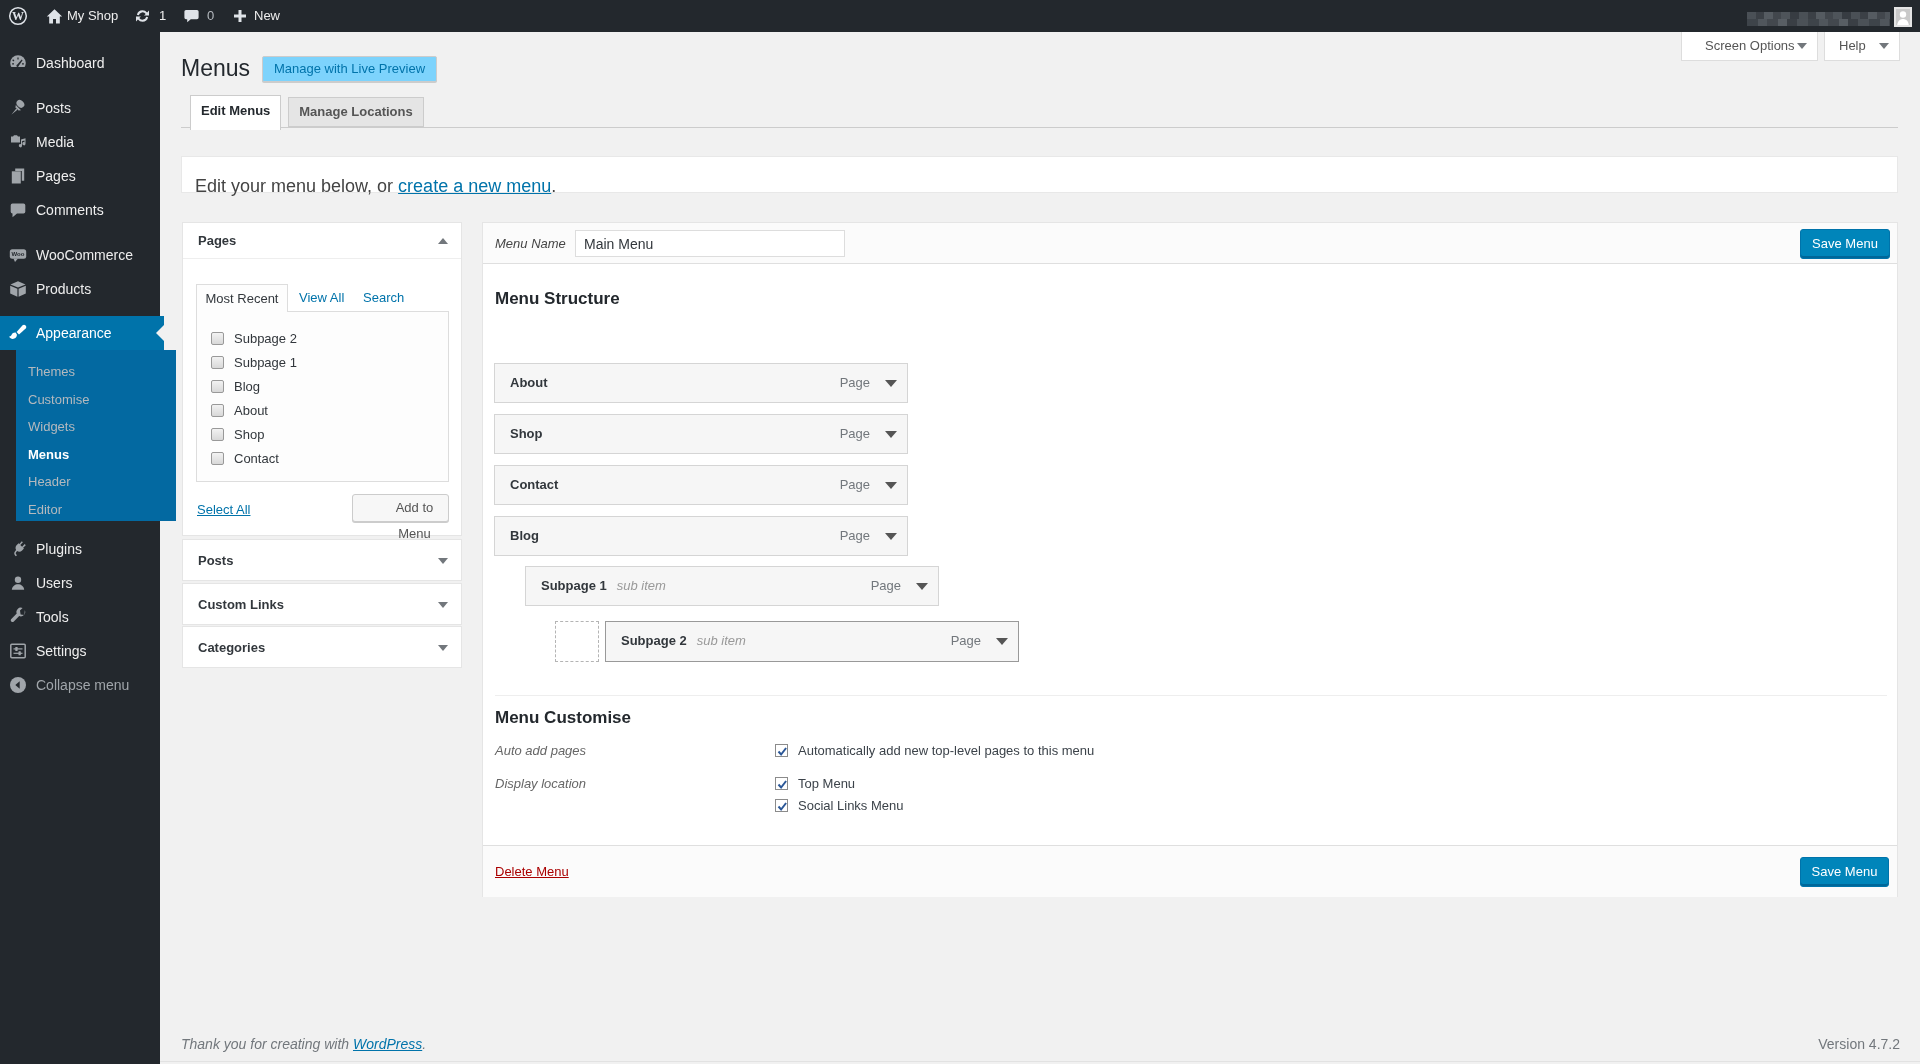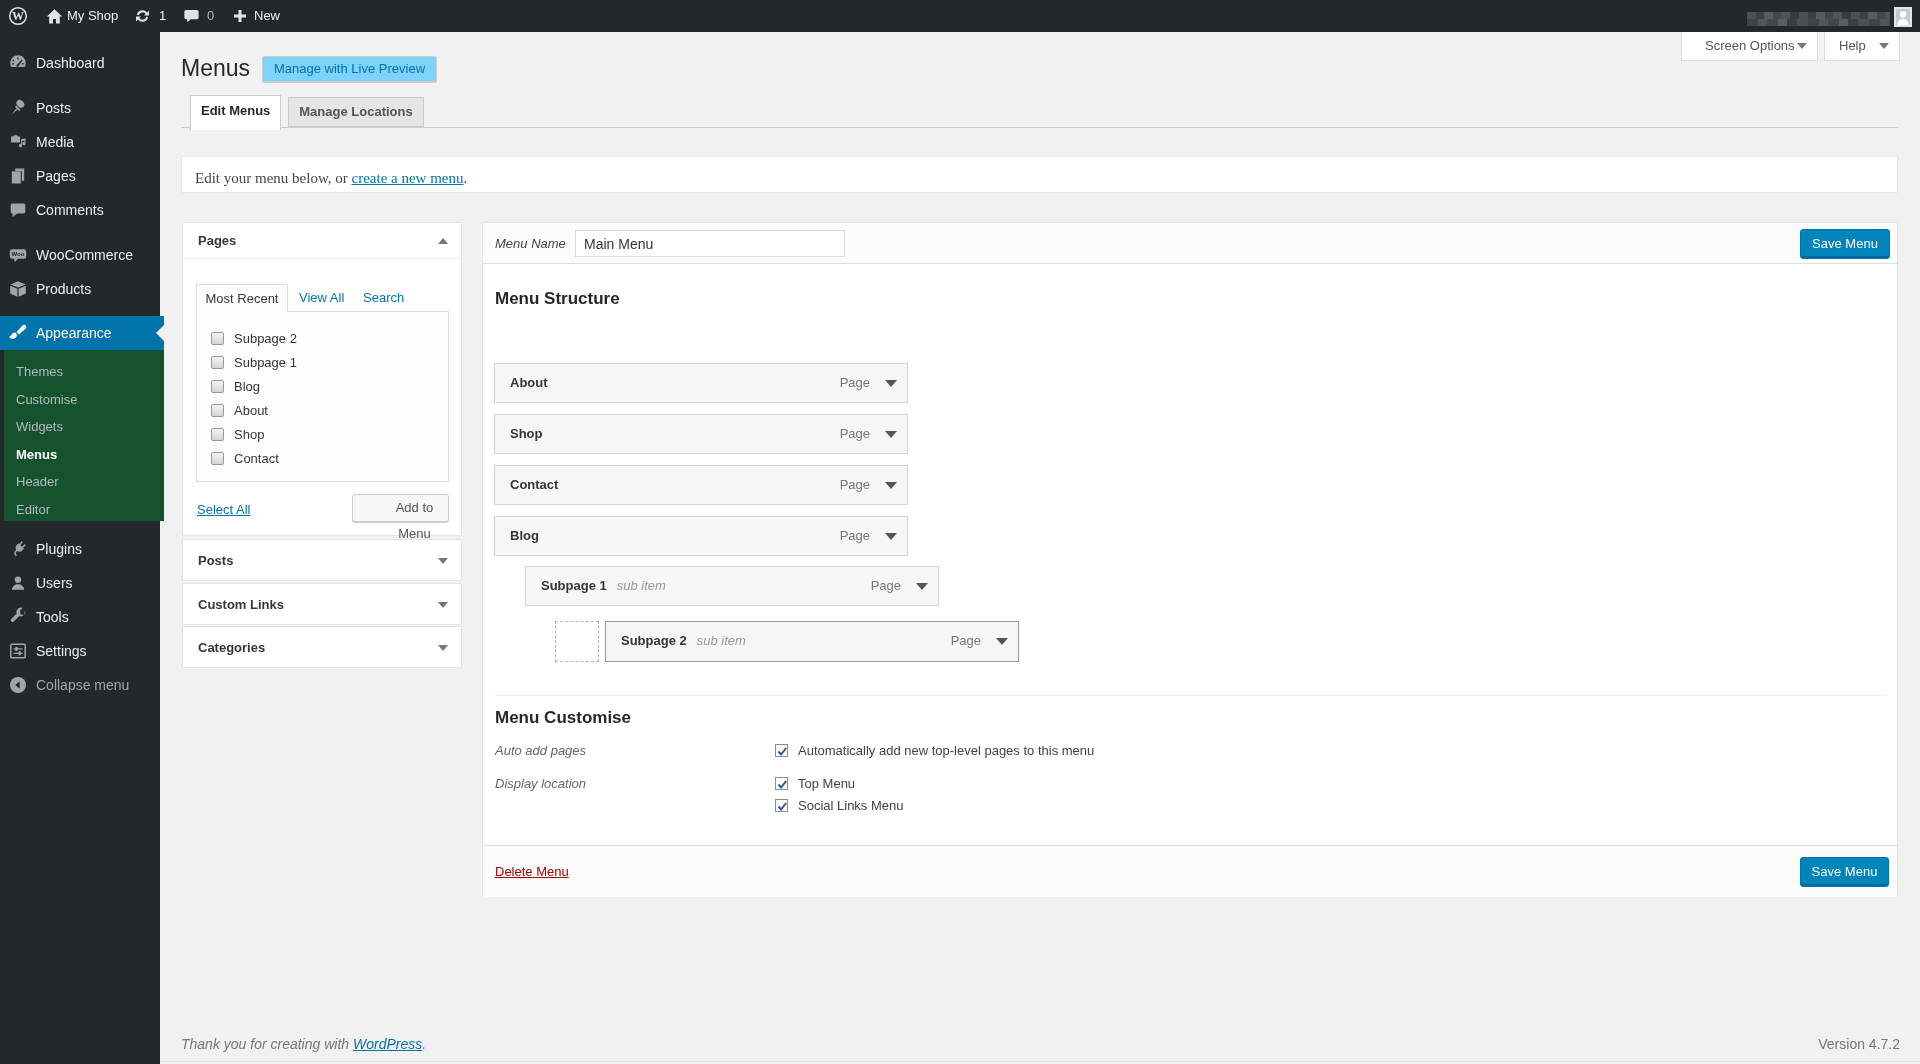--- a/index.html
+++ b/index.html
@@ -46,21 +46,21 @@
   </div>
 
   <div class="abs" style="left:181px;top:55px;font-size:23px;color:#23282d;">Menus</div>
   <div class="abs" style="left:262px;top:56px;height:26px;line-height:24px;padding:0 11px;background:#7dd3fc;border:1px solid #ccc;border-radius:2px;font-size:13px;color:#0073aa;box-shadow:0 1px 0 #ccc;">Manage with Live Preview</div>
 
   <div class="abs" style="left:181px;top:127px;width:1717px;height:1px;background:#ccc;"></div>
   <div class="abs" style="left:288px;top:97px;width:136px;height:30px;line-height:28px;text-align:center;background:#e5e5e5;border:1px solid #ccc;font-size:13px;font-weight:bold;color:#555;">Manage Locations</div>
   <div class="abs" style="left:190px;top:95px;height:35px;line-height:30px;padding:0 10px;background:#fff;border:1px solid #ccc;border-bottom:none;font-size:13px;font-weight:bold;color:#23282d;">Edit Menus</div>
 
   <div class="abs" style="left:181px;top:156px;width:1717px;height:37px;background:#fff;border:1px solid #e8e8e8;">
-    <span class="abs" style="left:13px;top:4px;line-height:35px;font-size:15px;color:#444;font-family:Liberation Serif, serif;">Edit your menu below, or <span class="link">create a new menu</span>.</span>
+    <span class="abs" style="left:13px;top:12px;line-height:35px;font-size:18px;color:#444;">Edit your menu below, or <span class="link">create a new menu</span>.</span>
   </div>
 
   <div class="panel" style="left:182px;top:222px;width:280px;height:314px;">
     <div class="abs" style="left:0;top:0;width:278px;height:36px;border-bottom:1px solid #eee;">
       <span class="acc-title" style="line-height:36px;">Pages</span>
       <span class="abs tri-up" style="right:13px;top:15px;"></span>
     </div>
 
     <div class="abs" style="left:13px;top:88px;width:253px;height:171px;background:#fdfdfd;border:1px solid #ddd;"></div>
     <div class="abs" style="left:13px;top:61px;width:92px;height:28px;background:#fdfdfd;border:1px solid #ddd;border-bottom:none;font-size:13px;color:#32373c;text-align:center;line-height:27px;">Most Recent</div>
@@ -239,21 +239,21 @@
   <div class="sm-item" style="top:284px;background:#0073aa;color:#fff;">
     <svg width="20" height="20" viewBox="0 0 20 20">
         <g fill="#fff">
       <path d="M17.6 2.4c.9.9.9 2.2.1 3l-6.7 6-2.4-2.4 6-6.7c.8-.8 2.1-.8 3 .1z"></path>
       <path d="M7.6 9.6c-1.7-.2-3.3.6-4 2.1-.5 1.1-1.3 1.7-2.6 1.9 1.1 1.9 3.3 2.8 5.3 2 1.7-.7 2.8-2.3 2.6-4.1z"></path>
     </g>
       </svg>
     <span class="lbl">Appearance</span>
     <div class="abs" style="right:0;top:9px;width:0;height:0;border:8px solid transparent;border-right:8px solid #f1f1f1;border-left:none;"></div>
   </div>
-  <div class="abs" style="left:4px;top:318px;width:160px;height:171px;background:#14532d;">
+  <div class="abs" style="left:16px;top:318px;width:160px;height:171px;background:#0369a1;">
     <div class="sub-item" style="top:8px;">Themes</div>
     <div class="sub-item" style="top:36px;">Customise</div>
     <div class="sub-item" style="top:63px;">Widgets</div>
     <div class="sub-item" style="top:91px;color:#fff;font-weight:bold;">Menus</div>
     <div class="sub-item" style="top:118px;">Header</div>
     <div class="sub-item" style="top:146px;">Editor</div>
   </div>
   <div class="sm-item" style="top:500px;">
     <svg width="20" height="20" viewBox="0 0 20 20">
       <path fill="#a0a5aa" transform="rotate(45 10 10)" d="M7.2 1.8h1.5v3.7h2.6V1.8h1.5v3.7h1.1v2.6c0 1.9-1.2 3.5-3 4v1.2c0 1.1.8 1.8 1.9 1.8h.8v1.5h-.8c-2 0-3.4-1.3-3.4-3.3v-1.2c-1.8-.5-3-2.1-3-4V5.5h1.1z"></path>

